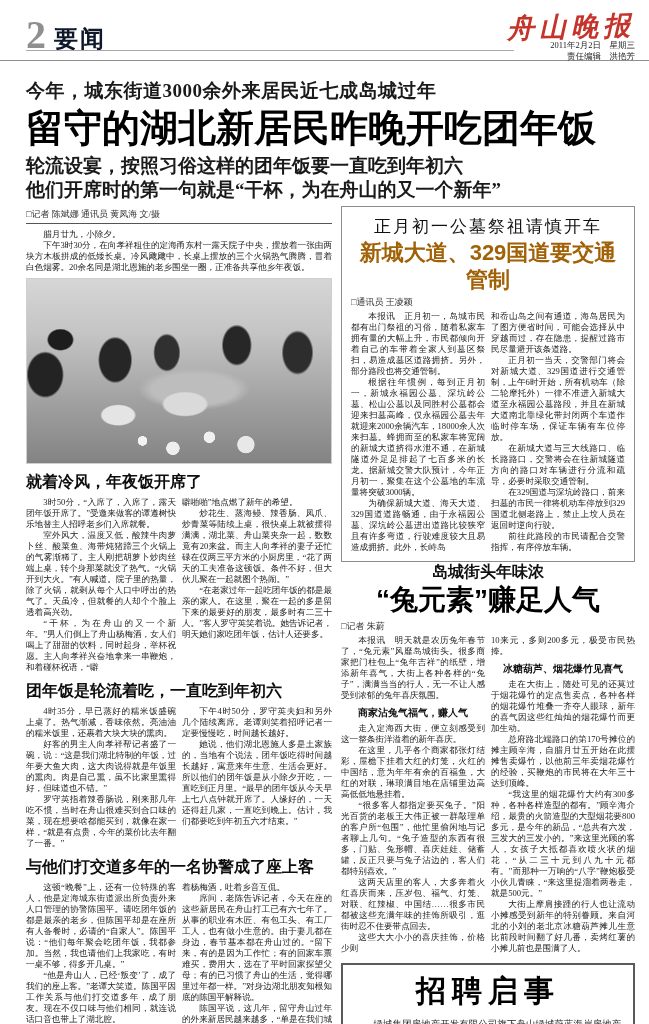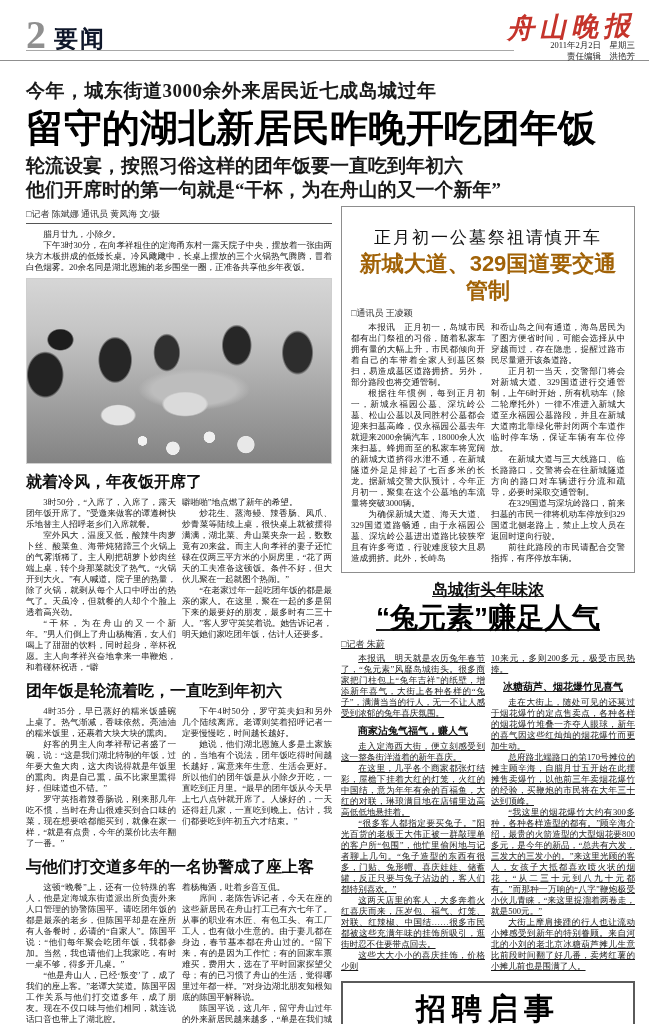--- a/index.html
+++ b/index.html
@@ -51,24 +51,24 @@
       radial-gradient(ellipse 17px 24px at 46% 40%, #303030 70%, transparent 80%),
       radial-gradient(ellipse 19px 26px at 69% 36%, #272727 70%, transparent 80%),
       radial-gradient(ellipse 20px 28px at 89% 40%, #2d2d2d 70%, transparent 80%),
       radial-gradient(ellipse 70px 26px at 55% 60%, #bdbdbd 60%, transparent 80%),
       linear-gradient(180deg,#d6d6d6 0%,#c4c4c4 30%,#9e9e9e 70%,#838383 100%);
   }
   .sec-head{font-family:"Liberation Sans","DejaVu Sans",sans-serif;font-weight:bold;font-size:16px;line-height:20px;margin:8px 0 5px;color:#0d0d0d;}
   .twocol{display:flex;gap:6px;}
   .tc-col{flex:1;min-width:0;}
   
-  .boxed{border:1px solid #8d8d8d;padding:18px 9px 8px;box-sizing:border-box;}
+  .boxed{border:1px solid #8d8d8d;padding:7px 9px 8px;box-sizing:border-box;}
   .box-kicker{text-align:center;font-size:17px;font-weight:normal;letter-spacing:2px;margin:1px 0 1px;color:#111;}
   .box-headline{text-align:center;font-family:"Liberation Sans","DejaVu Sans",sans-serif;font-weight:900;font-size:22px;line-height:27px;margin:0 0 3px;color:#a16207;}
-  .rabbit{margin-top:7px;text-decoration:underline;}
+  .rabbit{}
   .rabbit-kicker{text-align:center;font-size:16px;font-weight:bold;margin:0;color:#111;}
   .rabbit-headline{text-align:center;font-family:"Liberation Sans","DejaVu Sans",sans-serif;font-weight:900;font-size:28px;line-height:32px;margin:1px 0 4px;color:#000;}
   .recruit{border:2px solid #5a5a5a;margin-top:9px;padding:4px 12px 9px;box-sizing:border-box;}
   .recruit-title{text-align:center;font-family:"Liberation Sans","DejaVu Sans",sans-serif;font-weight:900;font-size:30px;letter-spacing:6px;margin:2px 0 5px;color:#000;}
   .recruit .body-p{font-size:9.3px;line-height:14px;}
 </style>
 </head>
 <body>
 
 <div class="page">

